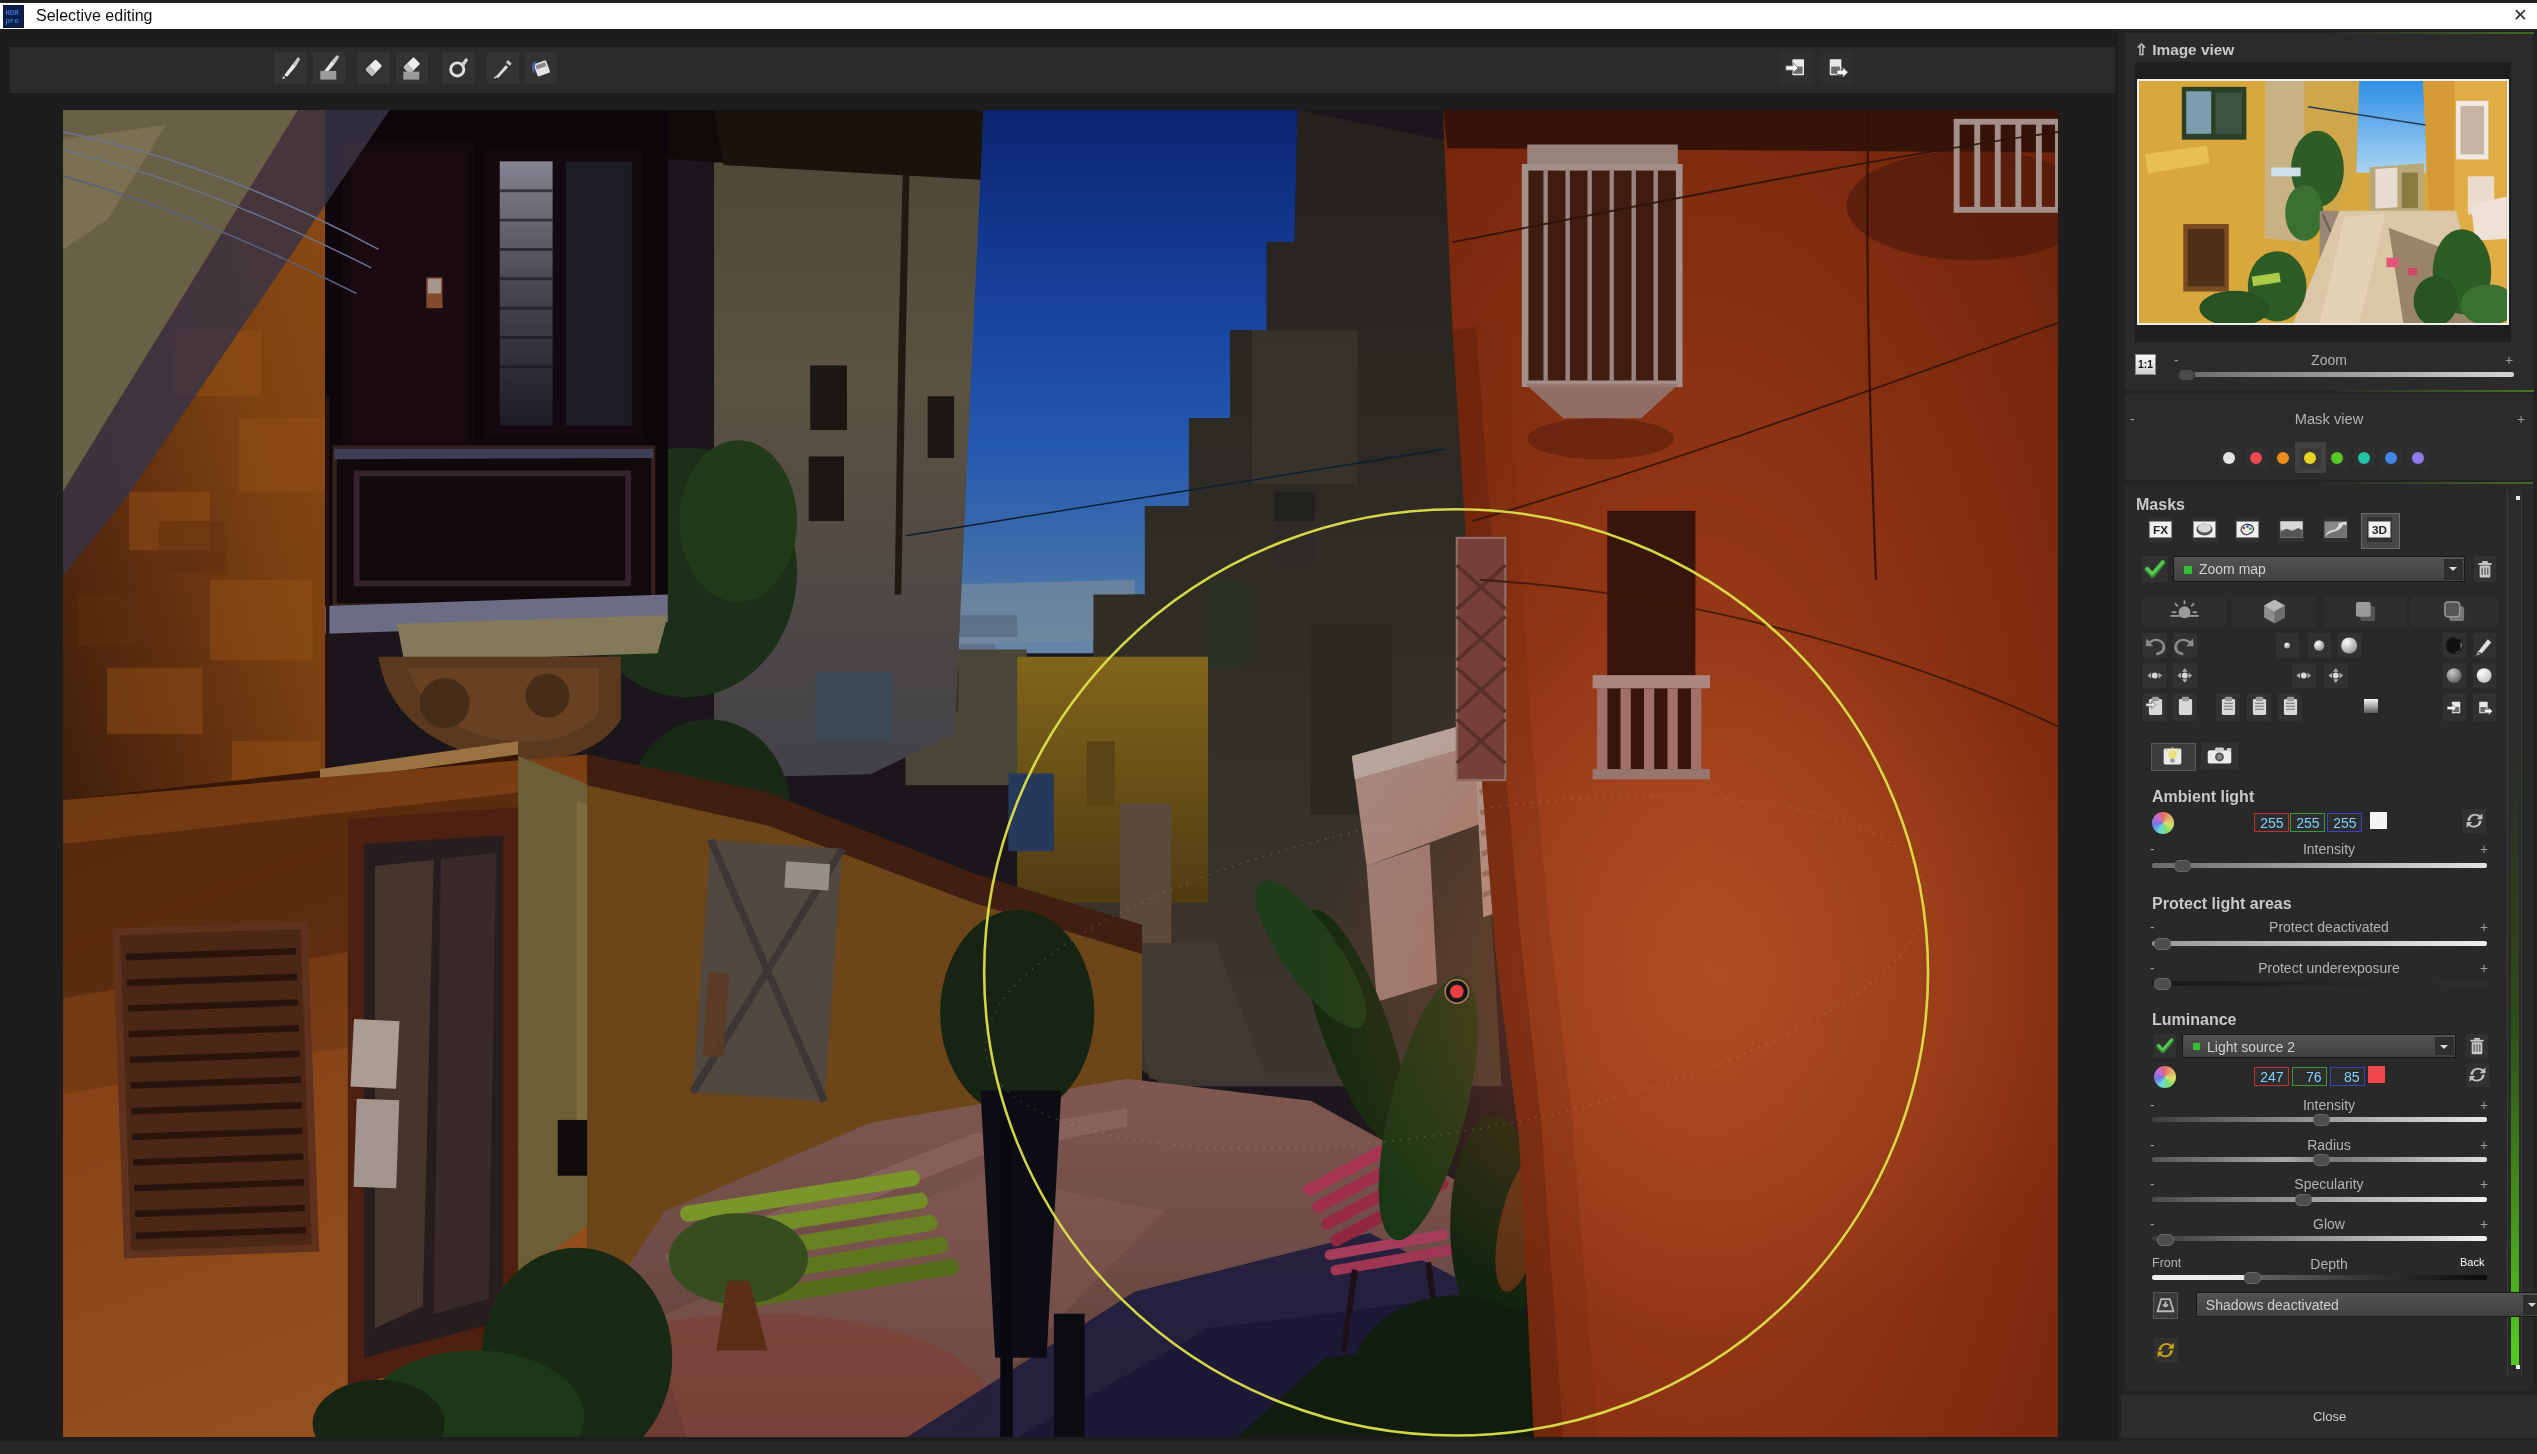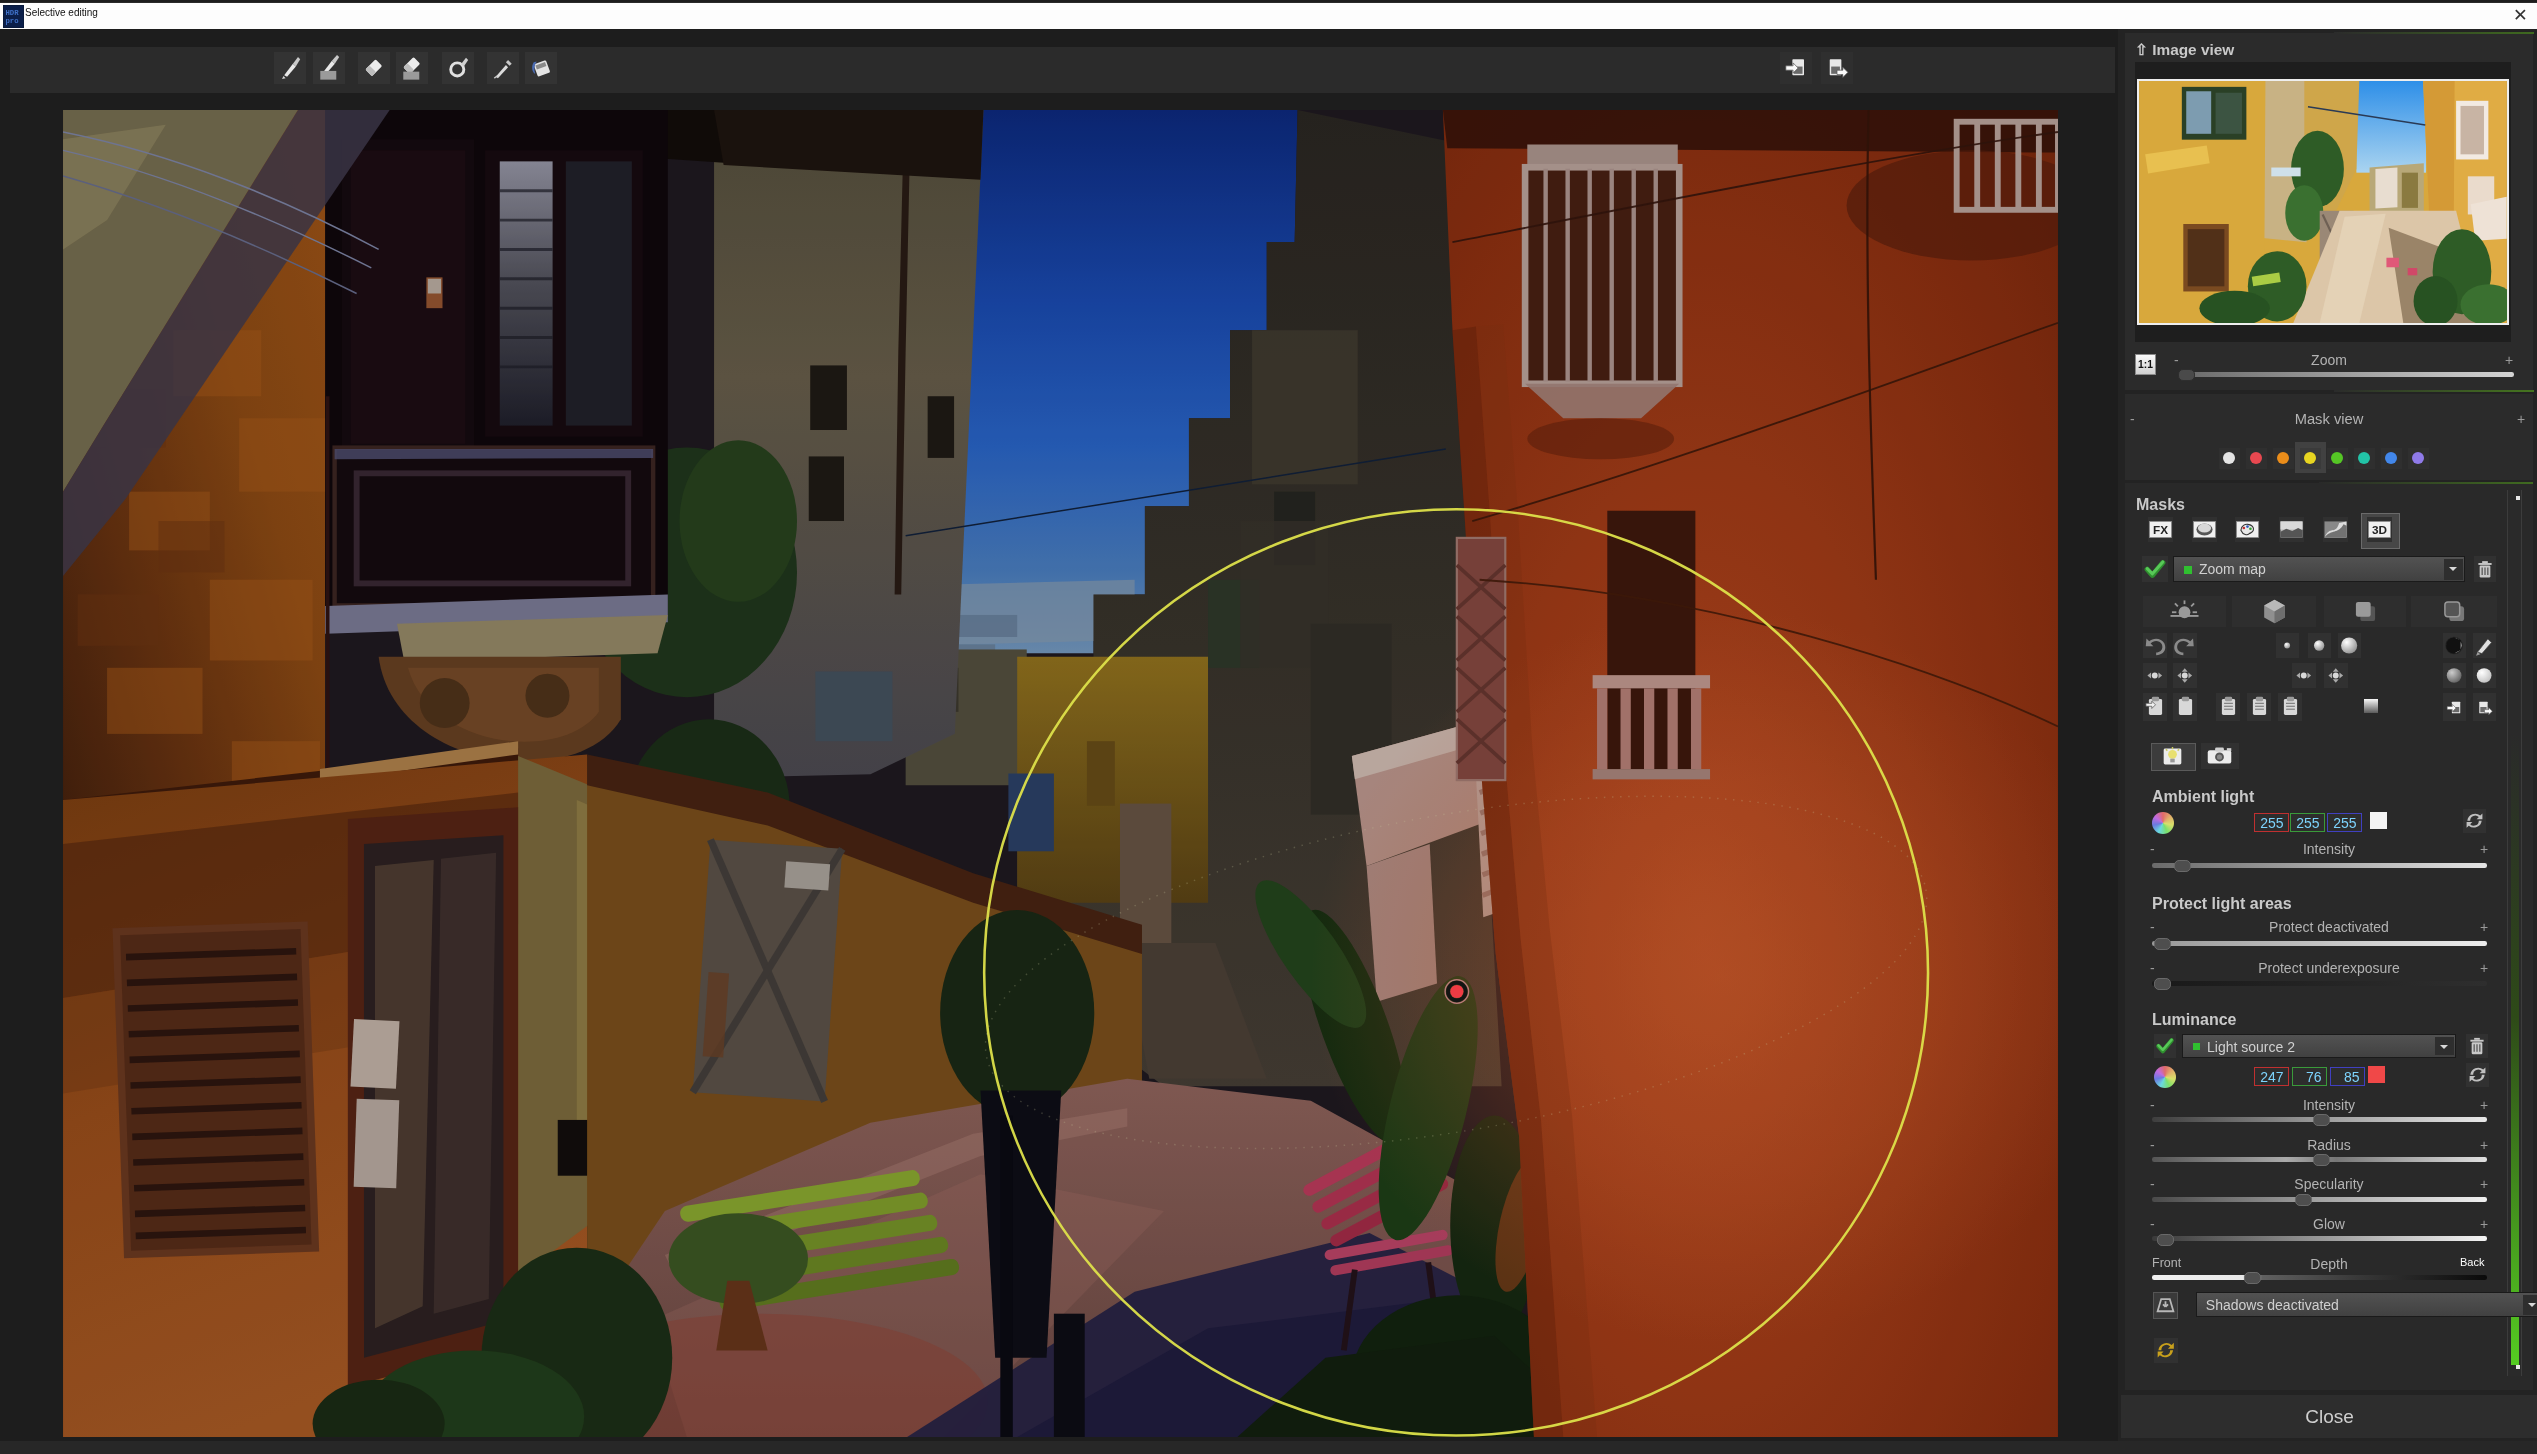--- a/index.html
+++ b/index.html
@@ -1,16 +1,16 @@
 <!DOCTYPE html>
 <html style="font-size:11.7px"><head><meta charset="utf-8"><style>
 html,body{margin:0;padding:0;width:2538px;height:1454px;background:#1d1d1d;font-family:"Liberation Sans",sans-serif;overflow:hidden;position:relative}
 .abs{position:absolute}
 #titlebar{position:absolute;left:0;top:1.5px;width:2538px;height:26.4px;background:#fdfdfd;border-top:1.5px solid #2a2a2a}
-#titlebar .ttl{position:absolute;left:25px;top:4.4px;font-size:10px;color:#111}
+#titlebar .ttl{position:absolute;left:36px;top:4.4px;font-size:16px;color:#111}
 #hdricon{position:absolute;left:2.9px;top:2.9px;width:19px;height:20.5px;background:#0b1f4a;border:0.7px solid #091a3c}
 #hdricon span{position:absolute;left:1.5px;top:2.2px;font-size:7.3px;font-weight:bold;color:#3f71c8;letter-spacing:0;font-family:"Liberation Mono",monospace}
 #closex{position:absolute;right:10.3px;top:2.9px;font-size:17.6px;color:#333;font-weight:400}
 #toolbar{position:absolute;left:10.3px;top:47px;width:2105px;height:46px;background:#2b2b2b}
 .tbtn{position:absolute;top:52px;width:32px;height:32px;background:#333333}
 .ib{position:absolute;background:#313131}
 .panelgroup{position:absolute;background:#2b2b2b}
 .hdr{position:absolute;font-weight:bold;color:#c9c9c9;font-size:16px}
 .lbl{position:absolute;color:#b3b3b3;font-size:14px;text-align:center}
 .pm{position:absolute;color:#9a9a9a;font-size:14px}
@@ -884,16 +884,16 @@
         <path d="M16,11 v8 m0,0 l-3.5,-3.5 m3.5,3.5 l3.5,-3.5" stroke="#b8b8b8" stroke-width="2.5" fill="none"></path>
       </svg></div>
     <div class="ddown" style="left:2196px;top:1292px;width:348px;height:25px">
       <div style="position:absolute;left:8.8px;top:4.4px">Shadows deactivated</div>
       <div class="ddarrow"></div>
     </div>
     <div class="ib" style="left:2154px;top:1338px;width:23.5px;height:25px"><svg width="23.5" height="25" viewBox="0 0 32 33">
         <path d="M10,16 a7,7 0 0 1 12,-5 l-3,3 h8 v-8 l-3,3 a11,11 0 0 0 -18,7 z" fill="#c8a01c"></path>
         <path d="M22,16 a7,7 0 0 1 -12,5 l3,-3 h-8 v8 l3,-3 a11,11 0 0 0 18,-7 z" fill="#c8a01c"></path>
       </svg></div>
-    <div class="abs" style="left:2121px;top:1395px;width:417px;height:43px;background:#2d2d2d;text-align:center;line-height:43px;color:#cfcfcf;font-size:19px">Close</div>
+    <div class="abs" style="left:2121px;top:1395px;width:417px;height:43px;background:#2d2d2d;text-align:center;line-height:43px;color:#cfcfcf;font-size:13px">Close</div>
     <div class="abs" style="left:0;top:1441px;width:2538px;height:13.2px;background:#272727"></div>
   </div>
 
 
 </body></html>

